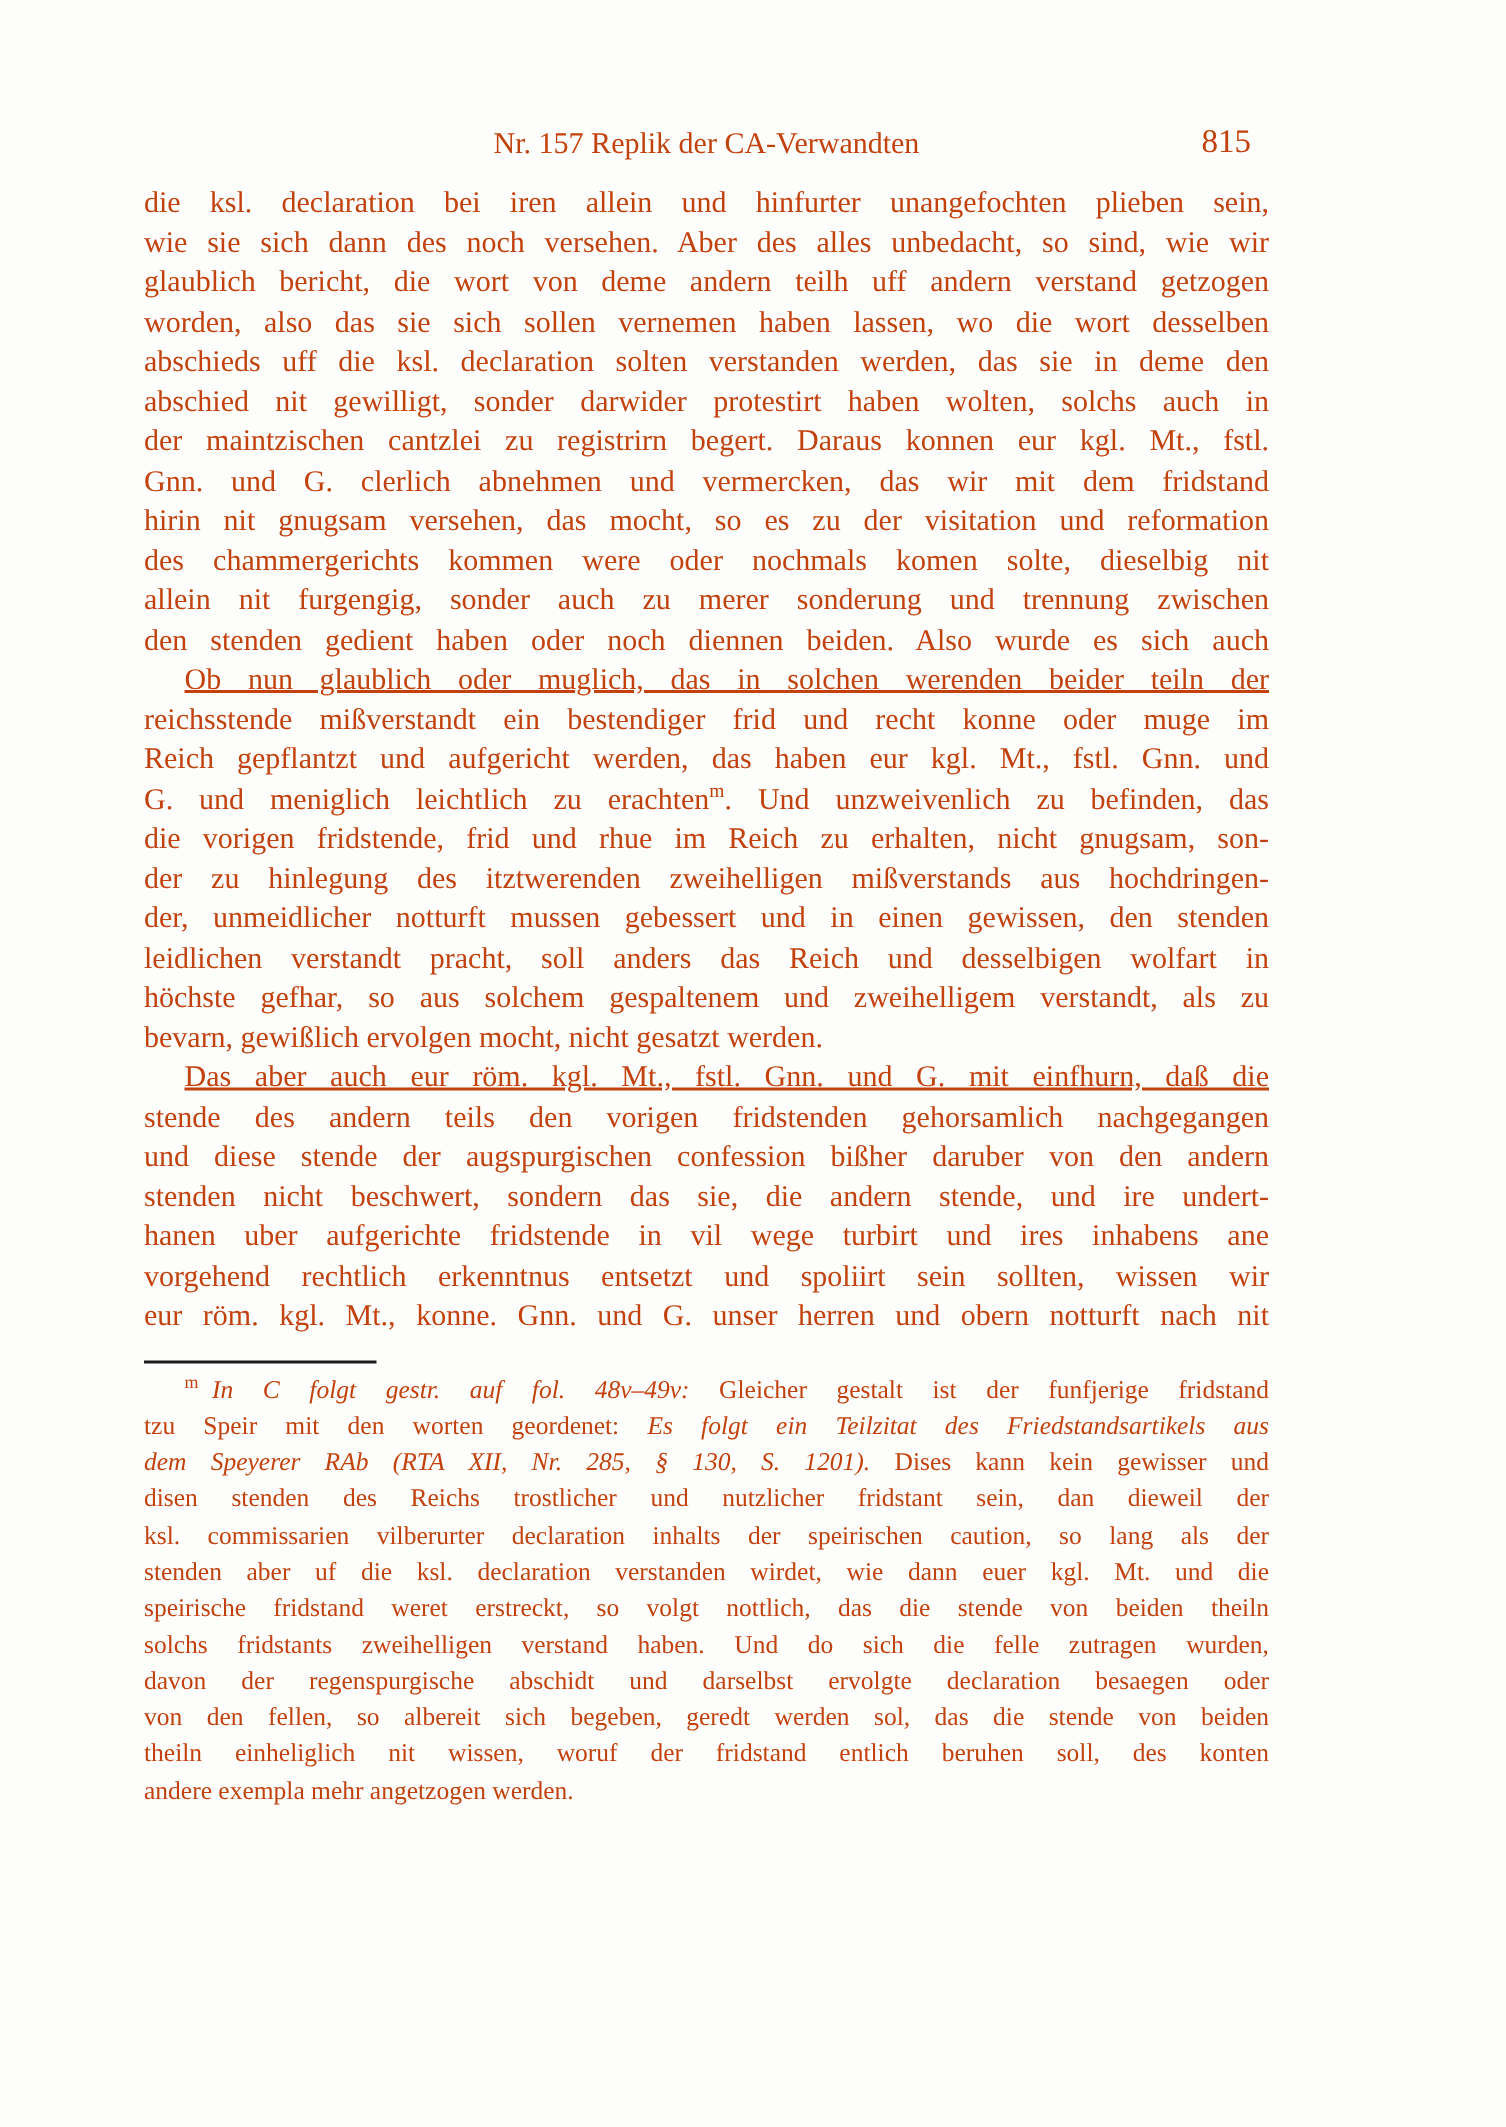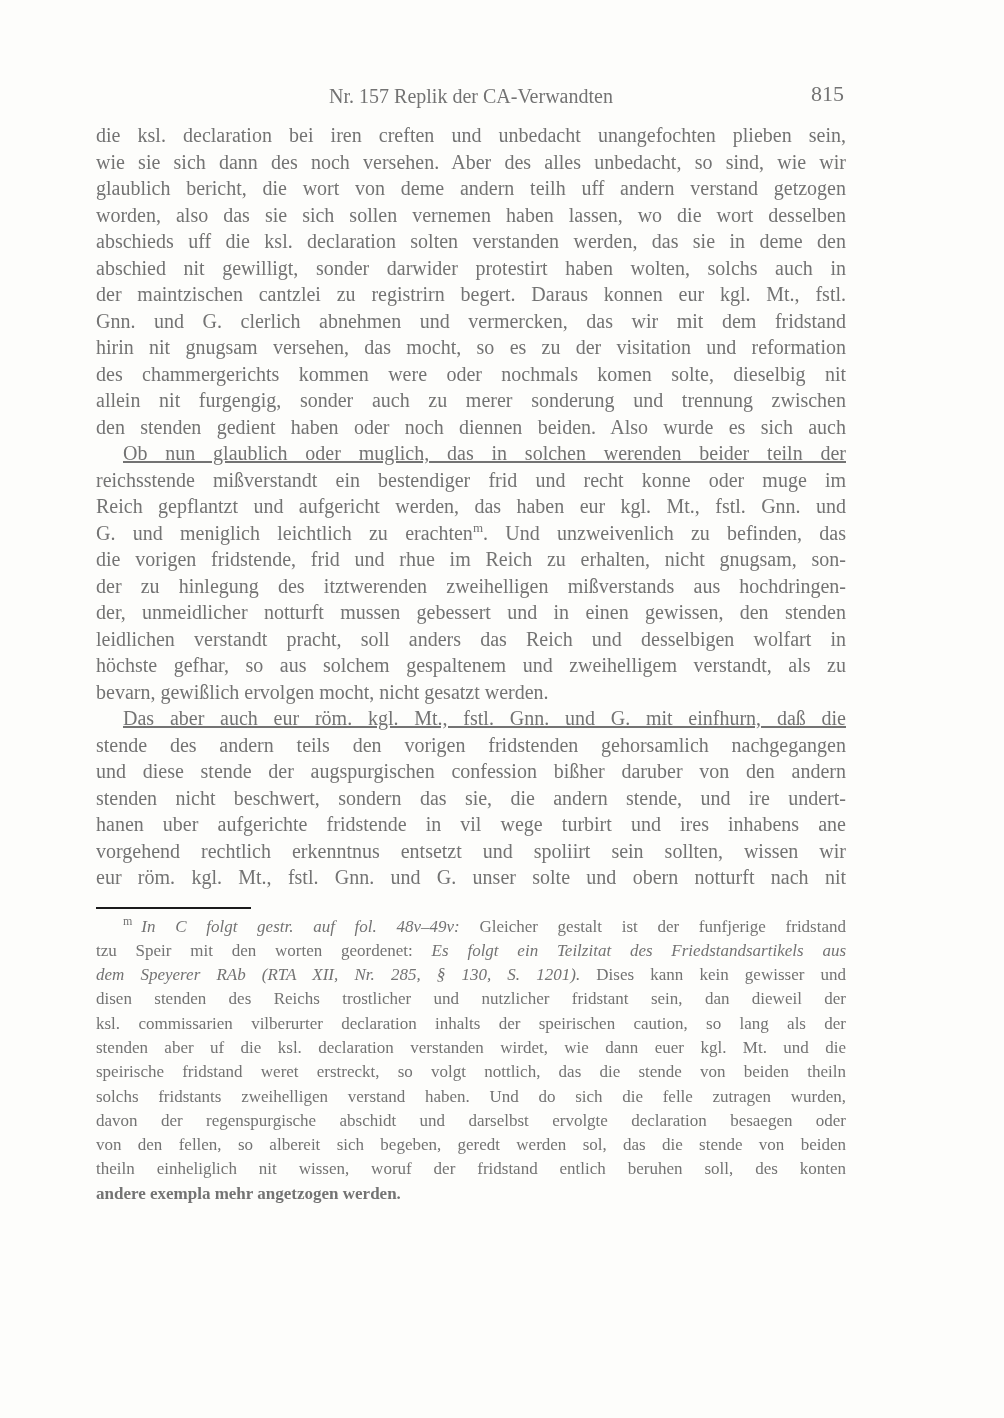--- a/index.html
+++ b/index.html
@@ -1,40 +1,40 @@
 <!DOCTYPE html>
 <html lang="de"><head>
 <meta charset="utf-8">
 <style>
   html, body { margin: 0; padding: 0; background: #ffffff; }
   .page {
     position: relative;
     width: 1004px;
     height: 1418px;
     background: #fdfdfb;
-    color: #737373;
+    color: #c2410c;
     font-family: "Liberation Serif", "DejaVu Serif", serif;
     overflow: hidden;
   }
   .type-area {
     position: absolute;
     left: 96px;
     top: 84px;
     width: 750px;
   }
   .running-head {
     position: relative;
     height: 24px;
     line-height: 24px;
     font-size: 20px;
     text-align: center;
   }
   .page-number {
     position: absolute;
-    right: 2px;
+    right: 12px;
     top: -2px;
     font-size: 22px;
   }
   .body-text {
     margin-top: 14px;
     font-size: 20px;
     line-height: 26.5px;
   }
   .bline {
     text-align: justify;
@@ -55,38 +55,38 @@
     margin: 16px 0 6px 0;
   }
   .fn-text {
     font-size: 17px;
     line-height: 24.3px;
   }
   .fline {
     text-align: justify;
     text-align-last: justify;
   }
-  .fline.rag { text-align-last: left; font-weight: bold; }
+  .fline.rag { text-align-last: left; }
   .fline.first { text-indent: 27px; }
   .fline sup.fnref { margin-right: 9px; font-size: 12px; }
   .it { font-style: italic; }
 </style>
 </head>
 <body>
 
 <div class="page">
   <div class="type-area">
 
     <div class="running-head">
       <span>Nr. 157 Replik der CA-Verwandten</span>
       <span class="page-number">815</span>
     </div>
 
     <div class="body-text">
-      <div class="bline">die ksl. declaration bei iren creften und unbedacht unangefochten plieben sein,</div>
+      <div class="bline">die ksl. declaration bei iren allein und hinfurter unangefochten plieben sein,</div>
       <div class="bline">wie sie sich dann des noch versehen. Aber des alles unbedacht, so sind, wie wir</div>
       <div class="bline">glaublich bericht, die wort von deme andern teilh uff andern verstand getzogen</div>
       <div class="bline">worden, also das sie sich sollen vernemen haben lassen, wo die wort desselben</div>
       <div class="bline">abschieds uff die ksl. declaration solten verstanden werden, das sie in deme den</div>
       <div class="bline">abschied nit gewilligt, sonder darwider protestirt haben wolten, solchs auch in</div>
       <div class="bline">der maintzischen cantzlei zu registrirn begert. Daraus konnen eur kgl. Mt., fstl.</div>
       <div class="bline">Gnn. und G. clerlich abnehmen und vermercken, das wir mit dem fridstand</div>
       <div class="bline">hirin nit gnugsam versehen, das mocht, so es zu der visitation und reformation</div>
       <div class="bline">des chammergerichts kommen were oder nochmals komen solte, dieselbig nit</div>
       <div class="bline">allein nit furgengig, sonder auch zu merer sonderung und trennung zwischen</div>
@@ -100,21 +100,21 @@
       <div class="bline">der, unmeidlicher notturft mussen gebessert und in einen gewissen, den stenden</div>
       <div class="bline">leidlichen verstandt pracht, soll anders das Reich und desselbigen wolfart in</div>
       <div class="bline">höchste gefhar, so aus solchem gespaltenem und zweihelligem verstandt, als zu</div>
       <div class="bline rag">bevarn, gewißlich ervolgen mocht, nicht gesatzt werden.</div>
       <div class="bline indent">Das aber auch eur röm. kgl. Mt., fstl. Gnn. und G. mit einfhurn, daß die</div>
       <div class="bline">stende des andern teils den vorigen fridstenden gehorsamlich nachgegangen</div>
       <div class="bline">und diese stende der augspurgischen confession bißher daruber von den andern</div>
       <div class="bline">stenden nicht beschwert, sondern das sie, die andern stende, und ire undert-</div>
       <div class="bline">hanen uber aufgerichte fridstende in vil wege turbirt und ires inhabens ane</div>
       <div class="bline">vorgehend rechtlich erkenntnus entsetzt und spoliirt sein sollten, wissen wir</div>
-      <div class="bline">eur röm. kgl. Mt., fstl. Gnn. und G. unser solte und obern notturft nach nit</div>
+      <div class="bline">eur röm. kgl. Mt., konne. Gnn. und G. unser herren und obern notturft nach nit</div>
     </div>
 
     <div class="footnote">
       <div class="fn-rule"></div>
       <div class="fn-text">
         <div class="fline first"><sup class="fnref">m</sup><span class="it">In C folgt gestr. auf fol. 48v–49v:</span><span> Gleicher gestalt ist der funfjerige fridstand</span></div>
         <div class="fline"><span>tzu Speir mit den worten geordenet: </span><span class="it">Es folgt ein Teilzitat des Friedstandsartikels aus</span></div>
         <div class="fline"><span class="it">dem Speyerer RAb (RTA XII, Nr. 285, § 130, S. 1201).</span><span> Dises kann kein gewisser und</span></div>
         <div class="fline">disen stenden des Reichs trostlicher und nutzlicher fridstant sein, dan dieweil der</div>
         <div class="fline">ksl. commissarien vilberurter declaration inhalts der speirischen caution, so lang als der</div>

